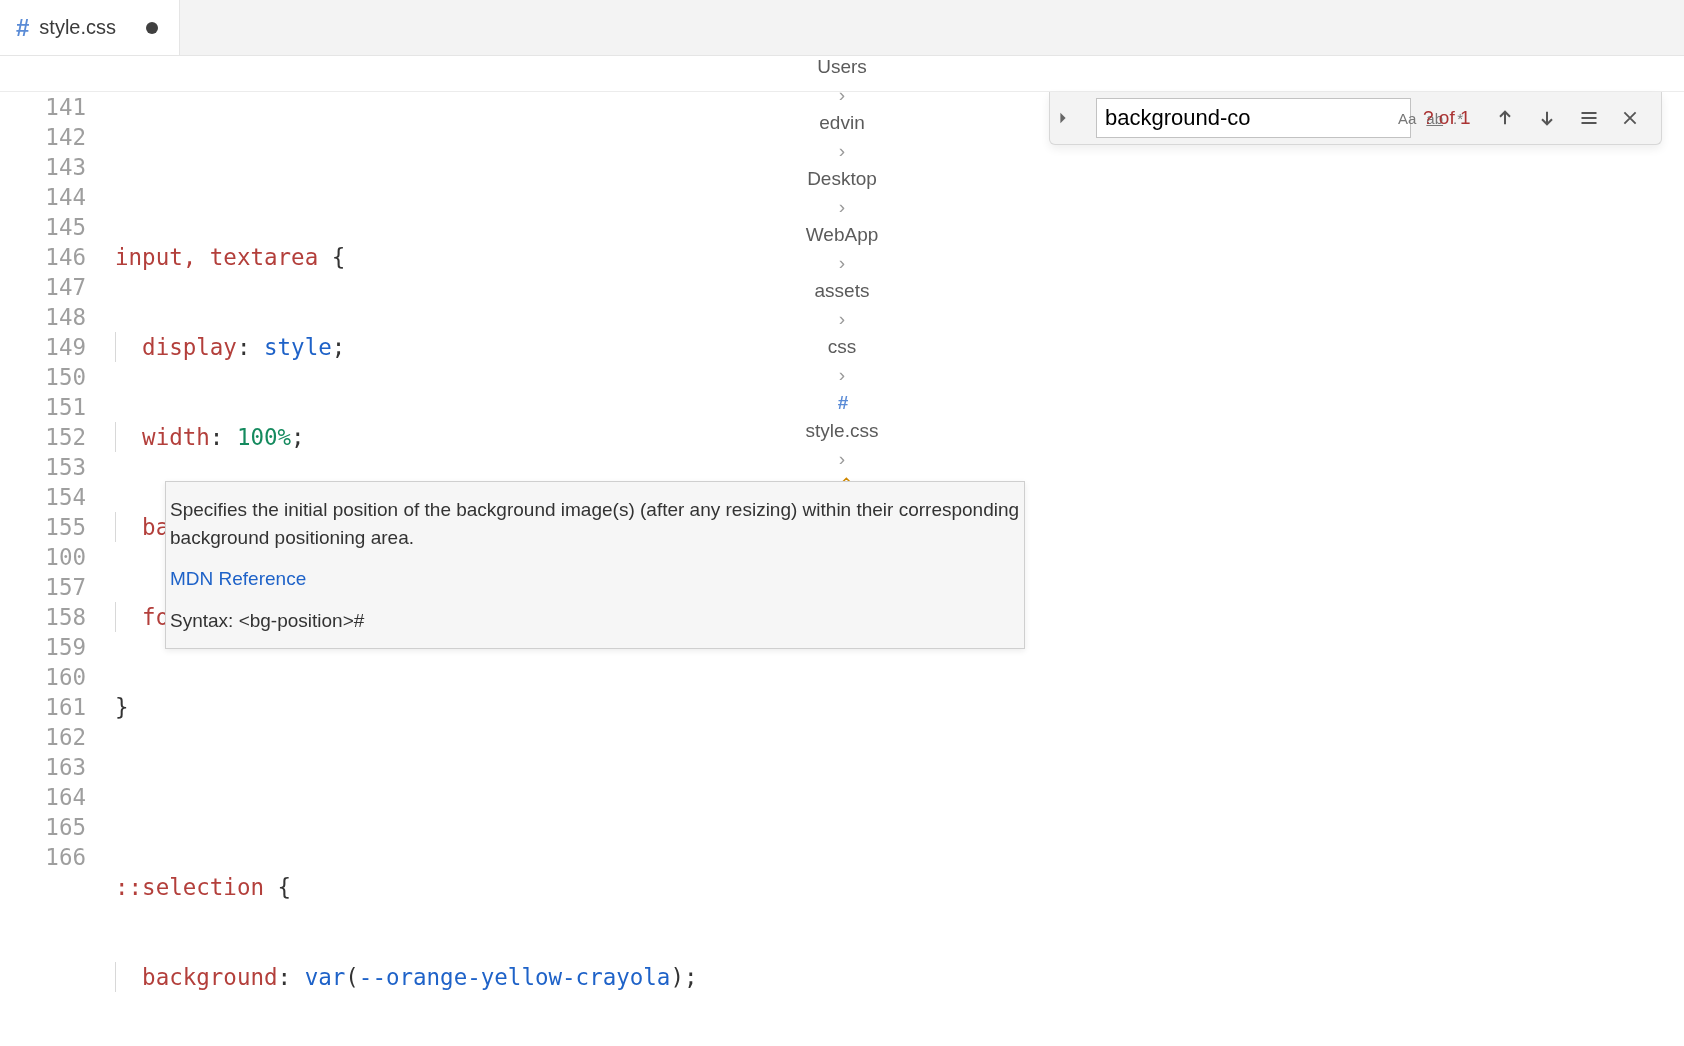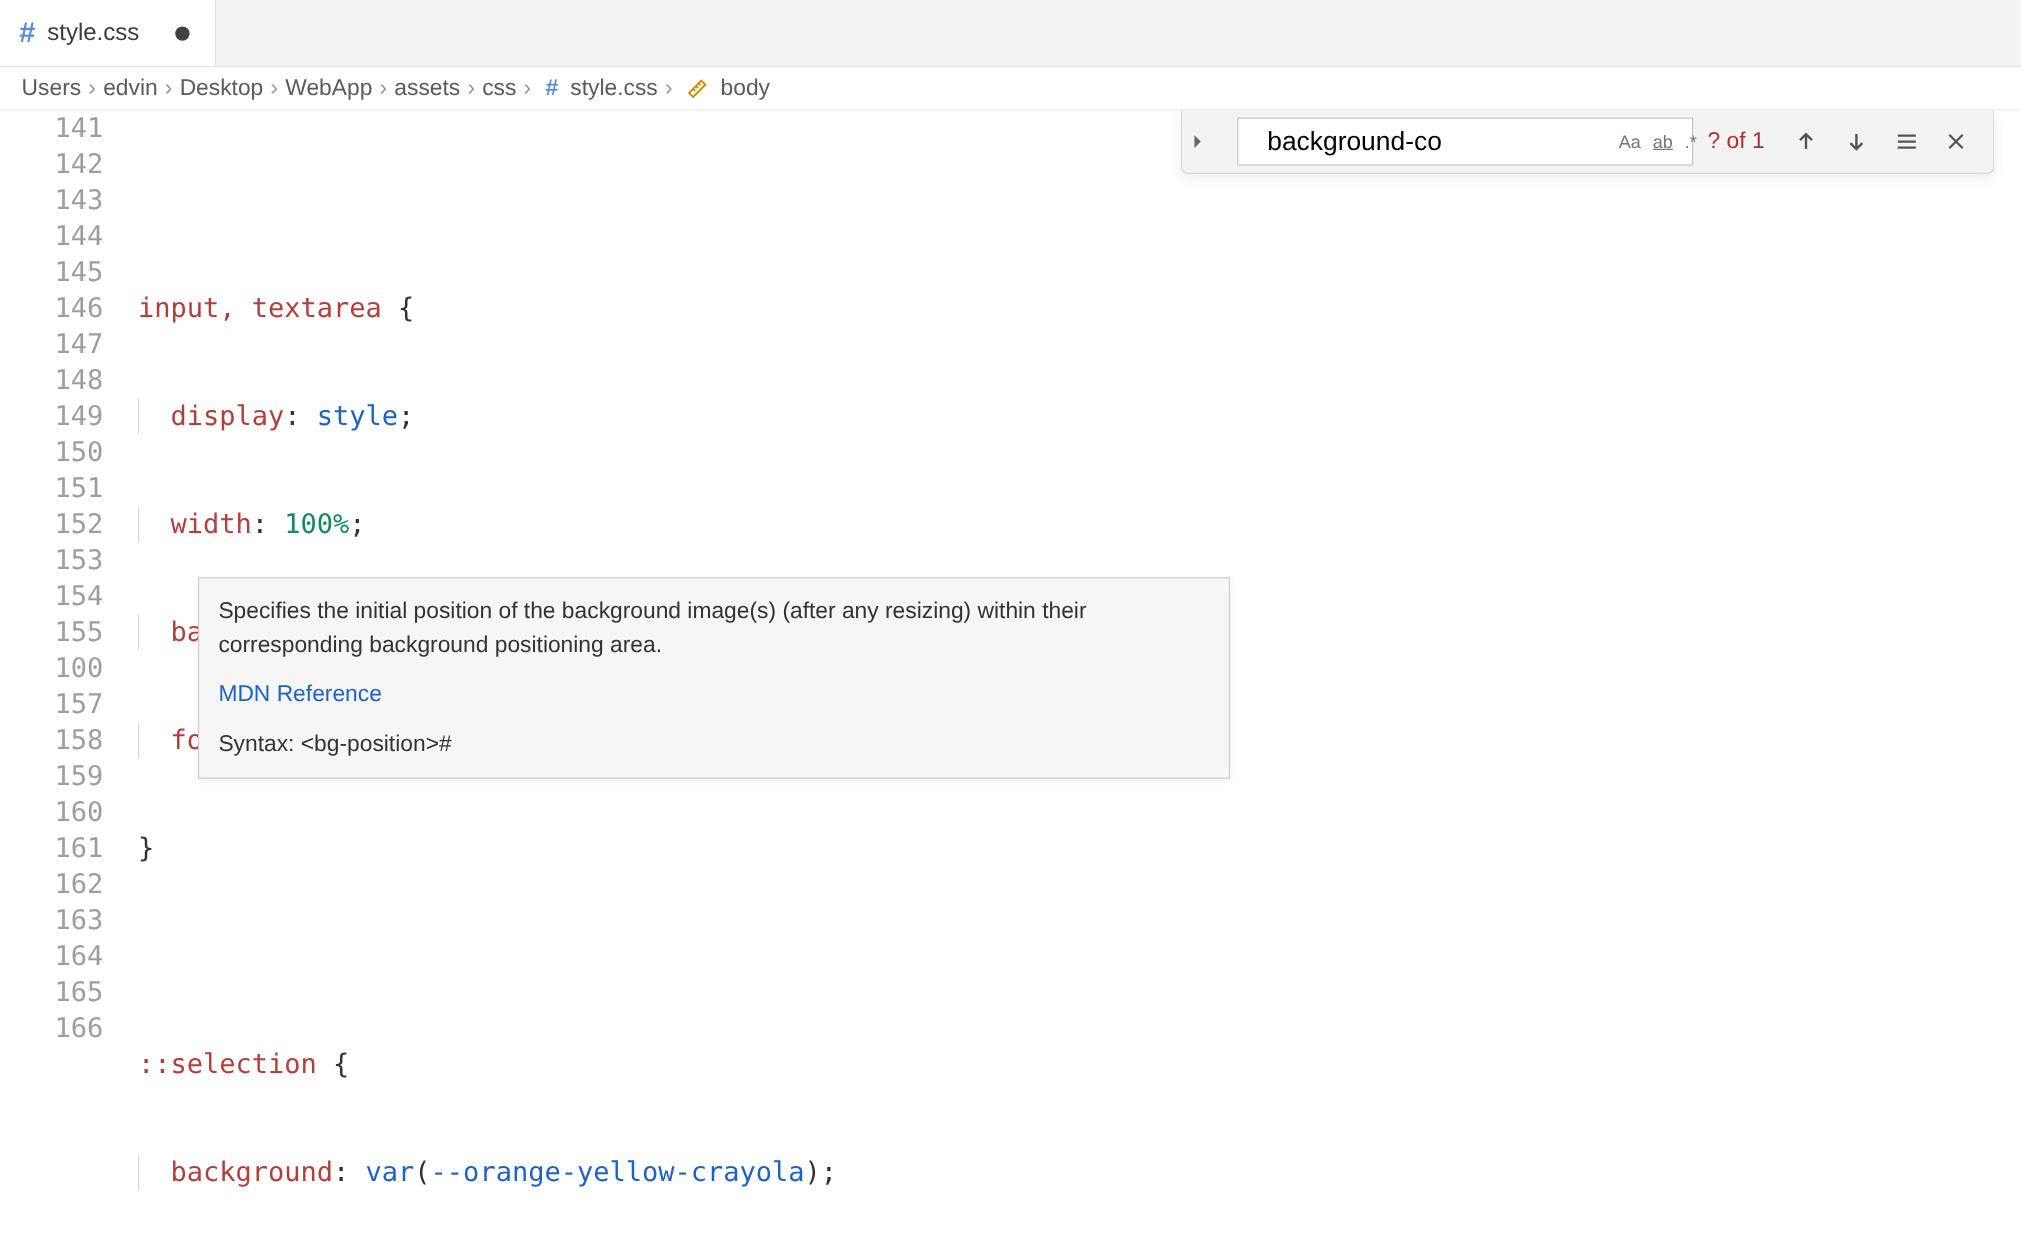--- a/index.html
+++ b/index.html
@@ -33,20 +33,21 @@
   .tab .mod-dot { width: 12px; height: 12px; border-radius: 50%; background: #404040; margin-left: 20px; }
   .breadcrumb-bar {
     height: 36px;
     display: flex;
     align-items: center;
     gap: 6px;
     padding: 0 18px;
     color: #5b5b5b;
     font-size: 19px;
     border-bottom: 1px solid #ececec;
+    flex-direction: column;
   }
   .breadcrumb-bar .sep { color: #9a9a9a; }
   .breadcrumb-bar .crumb { cursor: pointer; }
   .breadcrumb-bar .file-icon { color:#5a8bd6; font-weight:700; margin:0 4px 0 6px; }
   .breadcrumb-bar .sym-icon { color:#d18900; margin:0 4px 0 6px; display:inline-flex; }
   .editor {
     position: relative;
     font-family: "SF Mono", Menlo, Consolas, monospace;
     font-size: 22.5px;
     line-height: 30px;
@@ -95,41 +96,41 @@
     box-shadow: 0 4px 10px rgba(0,0,0,0.07);
     padding: 6px 10px 6px 6px;
     border-radius: 0 0 6px 6px;
     font-size: 19px;
     color: #4a4a4a;
   }
   .find .expand { width:28px; text-align:center; color:#666; cursor:pointer; }
   .find .box {
     display: flex; align-items:center;
     background:#fff; border:1px solid #c2c2c2;
-    height: 40px; width: 380px;
-    padding: 0 24px;
+    height: 40px; width: 315px;
+    padding: 0 8px;
   }
   .find .box input {
     border:none; outline:none; flex:1;
     font-size: 22px; font-family: inherit;
   }
   .find .tog { font-size:15px; color:#777; padding:2px 5px; cursor:pointer; }
   .find .status { color:#a33; width:60px; }
   .find .act { width:30px; text-align:center; cursor:pointer; color:#555; }
   .find svg { display:block; }
 
   
   .hover {
     position: absolute;
     top: 481px;
     left: 165px;
     width: 860px;
     background: #f6f6f6;
     border: 1px solid #cfcfcf;
-    padding: 14px 16px;
+    padding: 14px 4px;
     font-size: 19px;
     color: #333;
     line-height: 1.45;
     box-shadow: 0 2px 6px rgba(0,0,0,0.08);
   }
   .hover p { margin-bottom: 14px; }
   .hover p:last-child { margin-bottom: 0; }
   .hover a { color: #1e62c8; text-decoration: none; cursor: pointer; }
 </style>
 </head>

